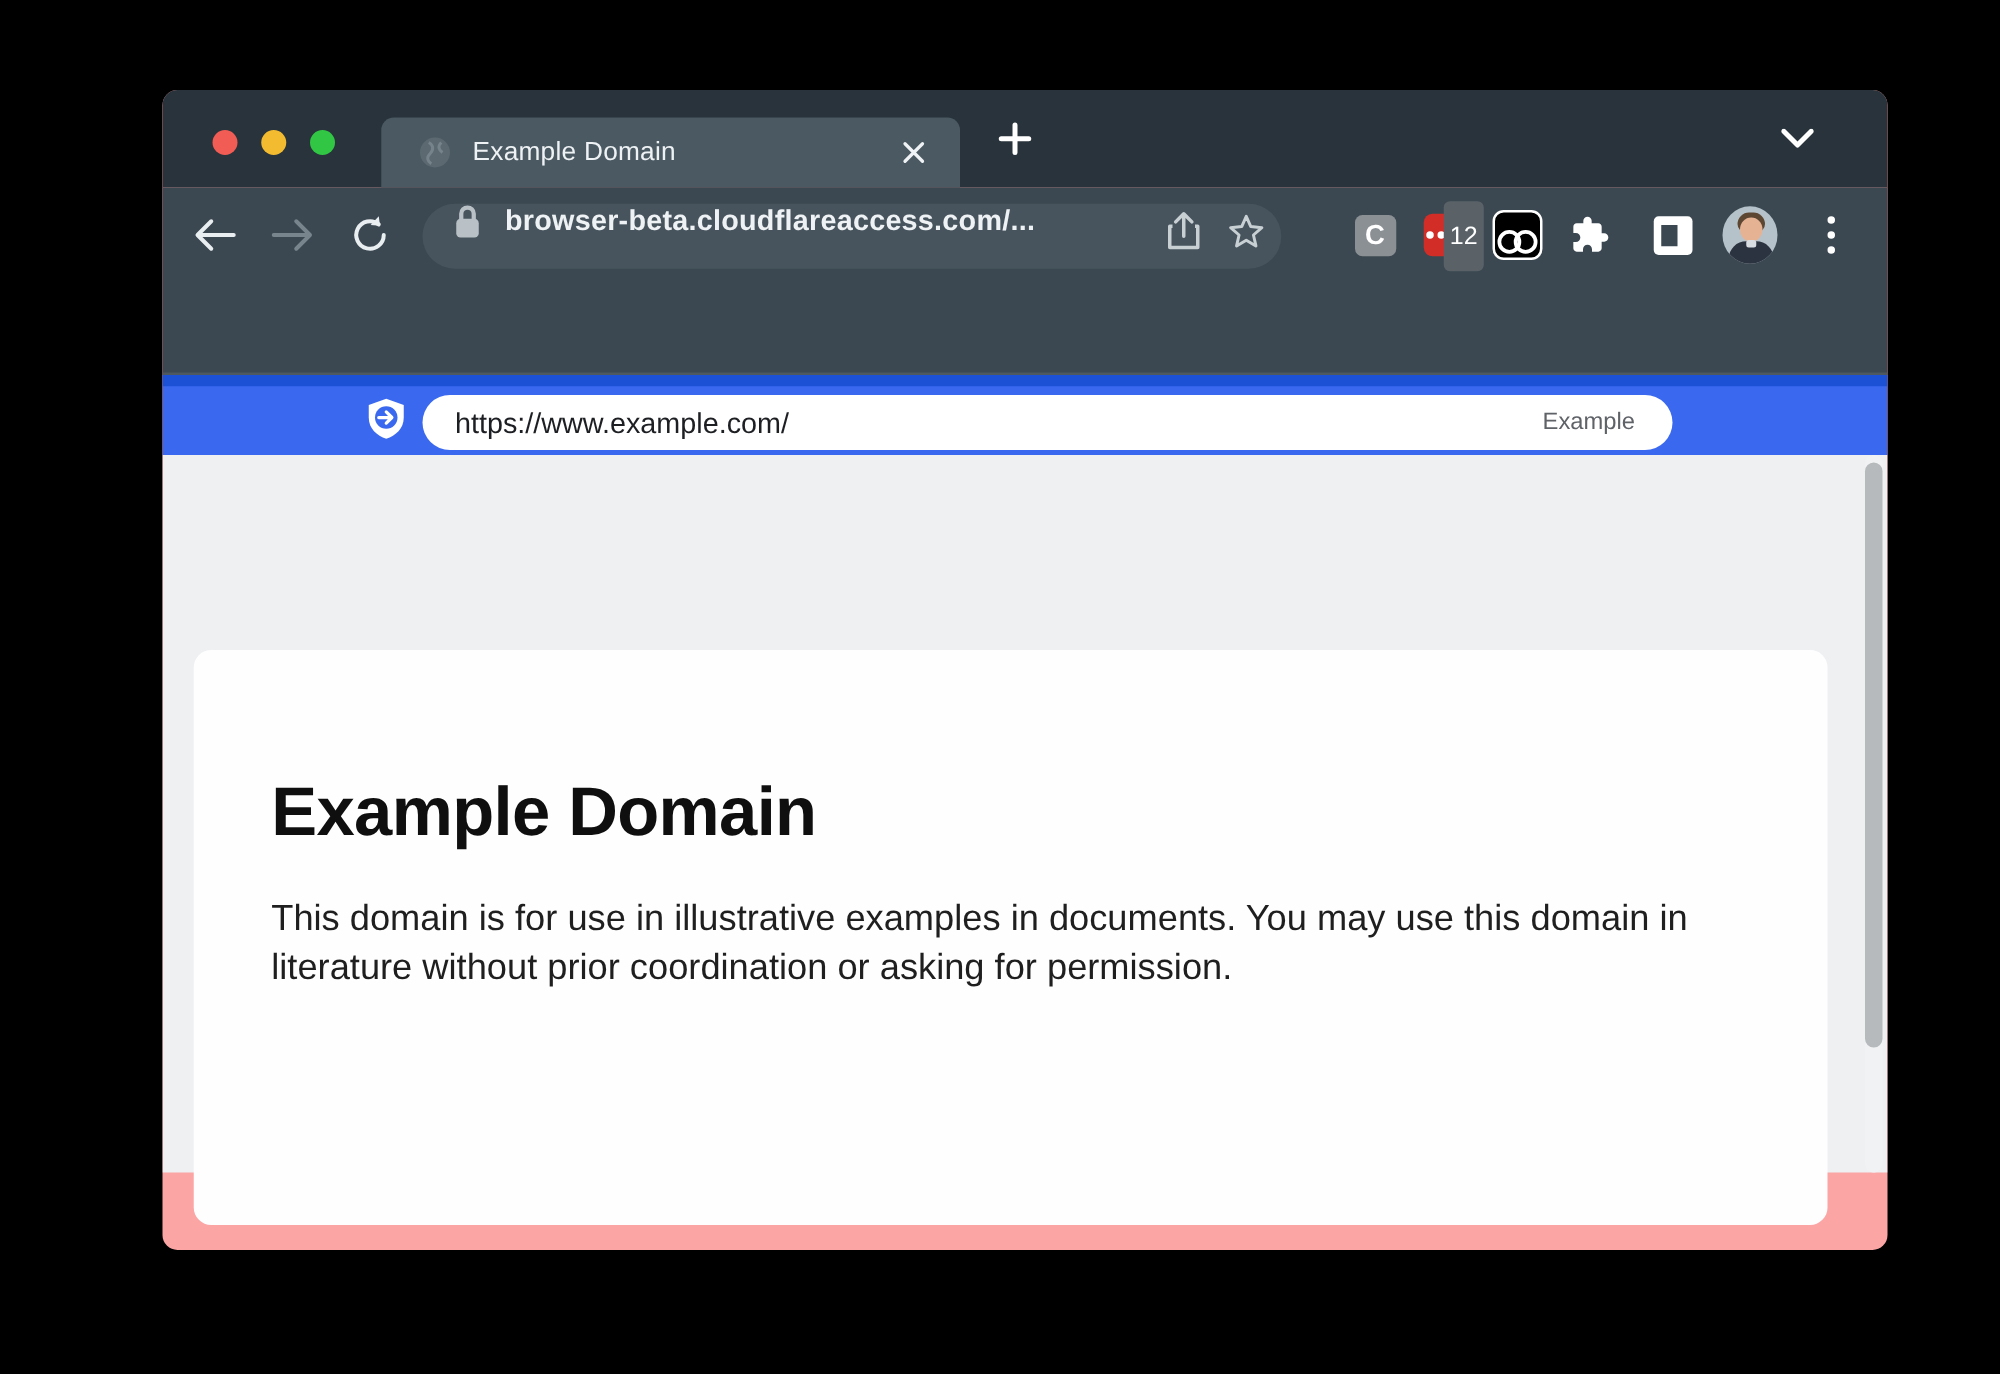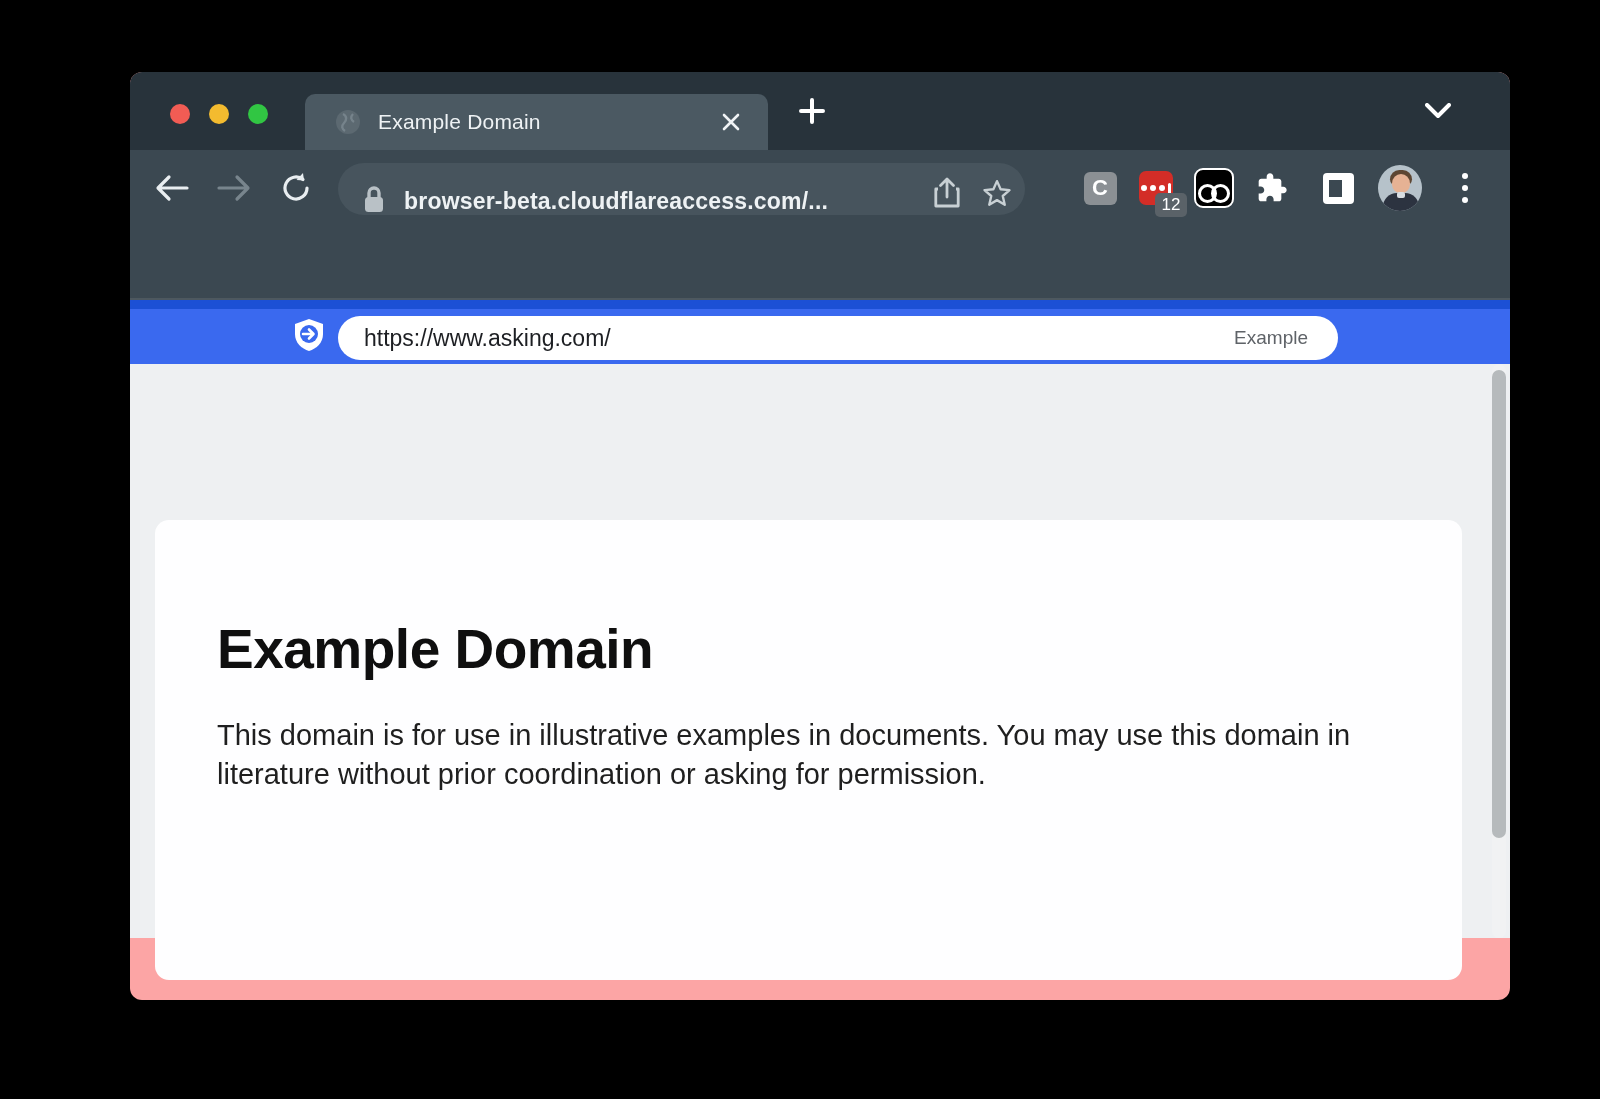--- a/index.html
+++ b/index.html
@@ -29,35 +29,35 @@
   .newtab{position:absolute;left:660px;top:98px;width:44px;height:44px;margin-top:-75px;display:flex;align-items:center;justify-content:center;}
   .tabchevron{position:absolute;left:1286px;top:4px;width:44px;height:70px;display:flex;align-items:center;justify-content:center;}
   
   .toolbar{position:absolute;left:0;top:78px;width:100%;height:148px;background:#3b4851;border-bottom:2px solid #4d585f;}
   .navbtn{position:absolute;top:14px;width:48px;height:48px;display:flex;align-items:center;justify-content:center;border-radius:50%;}
   .navbtn.back{left:18px;}
   .navbtn.fwd{left:80px;}
   .navbtn.reload{left:142px;}
   .omnibox{
     position:absolute;left:208px;top:13px;width:687px;height:52px;border-radius:26px;
-    background:#47545d;display:flex;align-items:flex-end;
+    background:#47545d;display:flex;align-items:flex-start;
   }
   .lock{margin-left:24px;display:inline-flex;}
   .omni-url{margin-left:18px;color:#eef2f4;font-size:23px;font-weight:600;letter-spacing:.2px;flex:1;white-space:nowrap;overflow:hidden;}
   .omni-act{width:44px;height:44px;display:inline-flex;align-items:center;justify-content:center;margin-right:6px;}
   .ext{position:absolute;top:16px;width:44px;height:44px;display:flex;align-items:center;justify-content:center;}
   .cext{left:948px;}
   .c-sq{width:33px;height:33px;border-radius:6px;background:#8b9094;color:#fff;font-size:22px;font-weight:bold;display:flex;align-items:center;justify-content:center;}
   .lpext{left:1004px;}
   .lp-sq{width:34px;height:34px;border-radius:7px;background:#d32d27;position:relative;display:flex;align-items:center;justify-content:center;gap:3px;}
   .lp-dot{width:6px;height:6px;border-radius:50%;background:#fff;}
   .lp-bar{width:3px;height:11px;border-radius:2px;background:#fff;}
   .lp-badge{
     position:absolute;right:-14px;bottom:-12px;min-width:26px;height:24px;border-radius:5px;
-    background:#5a6268;color:#fff;font-size:17px;display:flex;align-items:center;justify-content:center;padding:0 3px;
+    background:#5a6268;color:#fff;font-size:20px;display:flex;align-items:center;justify-content:center;padding:16px 3px;
   }
   .ccext{left:1062px;}
   .cc-sq{width:36px;height:36px;border-radius:9px;background:#000;border:2px solid #fff;position:relative;}
   .cc-c{position:absolute;bottom:3px;width:13px;height:13px;border:3px solid #fff;border-radius:50%;}
   .cc-c.l{left:2px;} .cc-c.r{right:2px;}
   .puzzle{left:1120px;}
   .sidepanel{left:1186px;}
   .sp-sq{width:31px;height:31px;border-radius:4px;background:#fff;position:relative;}
   .sp-in{position:absolute;left:6px;top:7px;width:13px;height:17px;background:#3b4851;}
   .avatar{left:1248px;}
@@ -228,21 +228,21 @@
   <div class="remotebar">
     <div class="stripe"></div>
     <div class="shield">
       <svg width="32" height="34" viewBox="0 0 32 34">
         <path d="M16 1 L30 6 V16 c0 9-6.5 14.5-14 17 C8.5 30.5 2 25 2 16 V6 Z" fill="#fff"></path>
         <circle cx="16" cy="16" r="9" fill="#3a69ef"></circle>
         <path d="M10 16 H20 M16 11.5 L20.5 16 L16 20.5" stroke="#fff" stroke-width="2.6" fill="none" stroke-linecap="round" stroke-linejoin="round"></path>
       </svg>
     </div>
     <div class="remote-input">
-      <span class="remote-url">https://www.asking.com/</span>
+      <span class="remote-url">https://www.example.com/</span>
       <span class="minimize">Example</span>
     </div>
   </div>
 
   <div class="content">
     <div class="card">
       <h1>Example Domain</h1>
       <p>This domain is for use in illustrative examples in documents. You may use this domain in literature without prior coordination or asking for permission.</p>
     </div>
     <div class="scrollbar">

